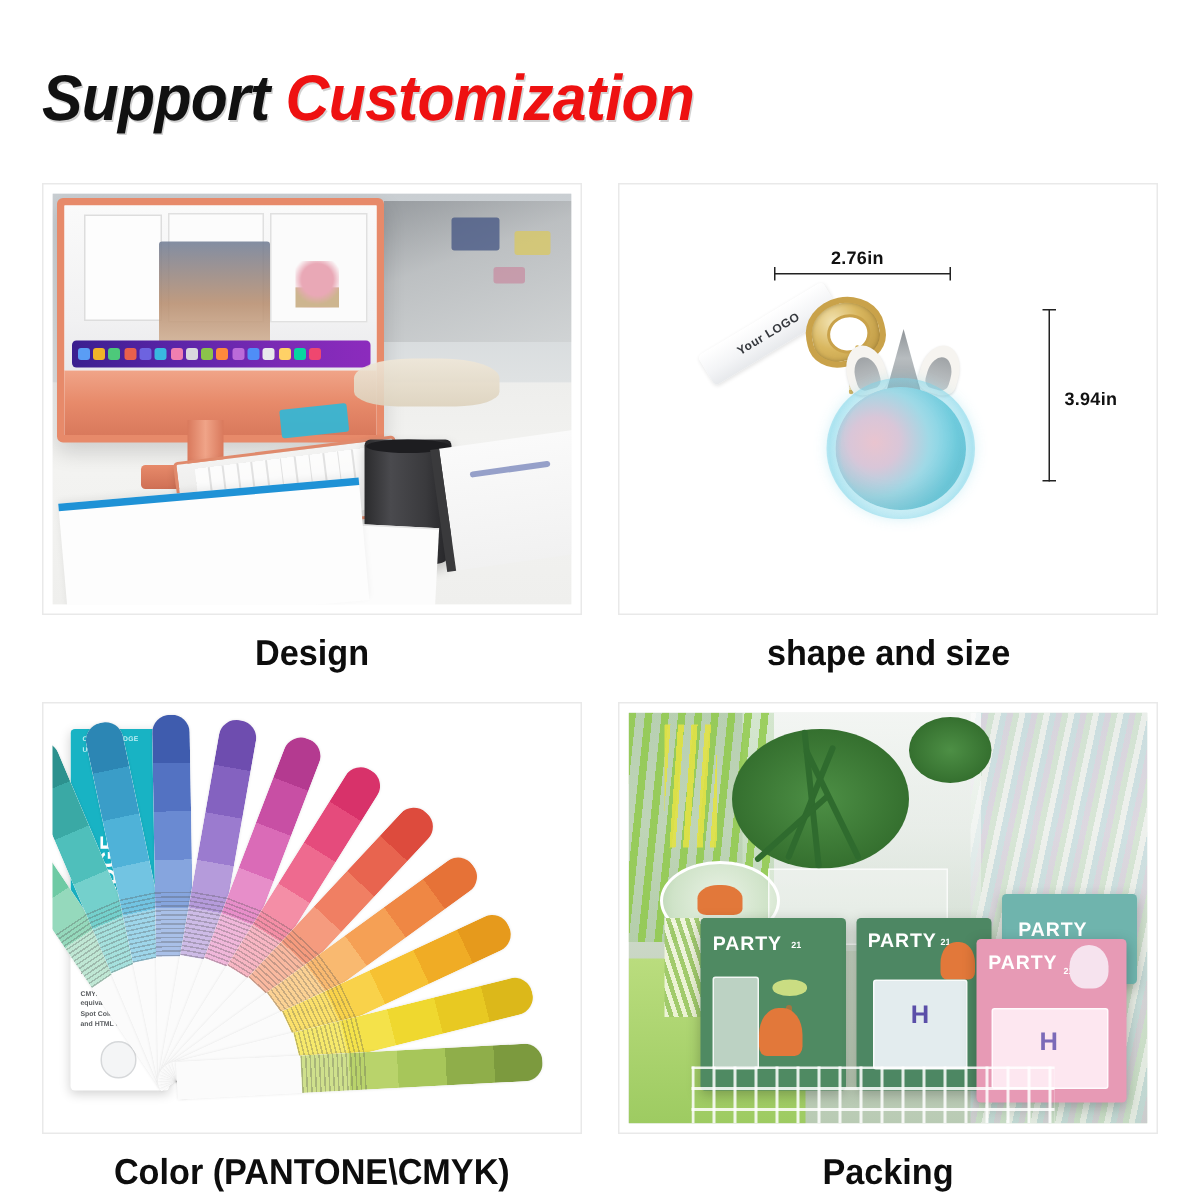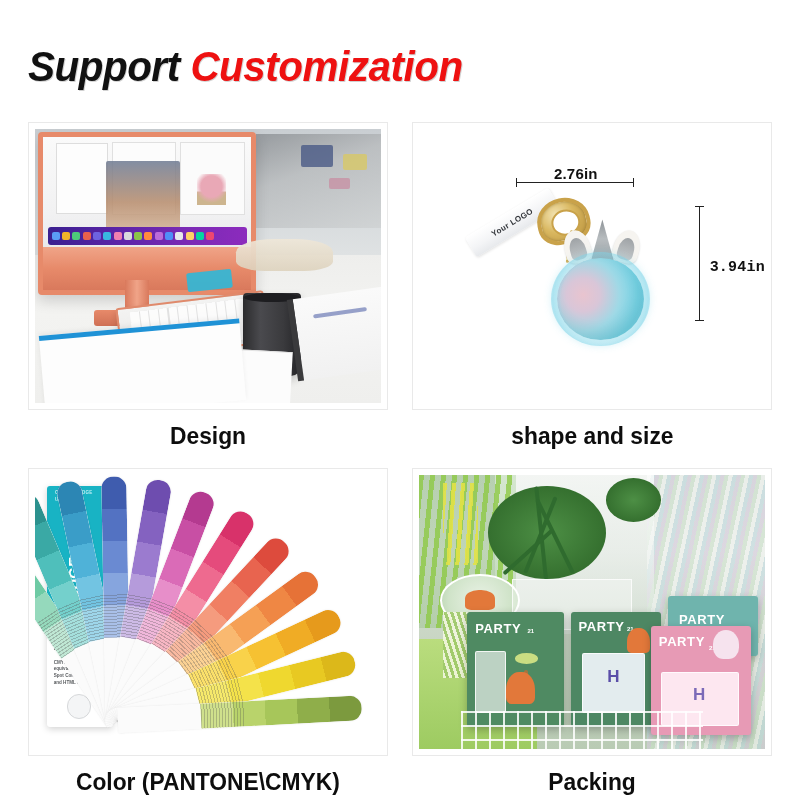--- a/index.html
+++ b/index.html
@@ -240,21 +240,21 @@
   }
   .pd-notebook-scribble {
     position: absolute; left: 20%; top: 22%; width: 60%; height: 4px;
     background: #5566aa; opacity: .6; border-radius: 2px;
   }
 
   
   .kc-stage { position: absolute; inset: 0; background: #ffffff; }
   .dim-label {
     position: absolute;
-    font-size: 15px;
+    font-size: 12px;
     font-weight: bold;
     color: #111111;
     white-space: nowrap;
     letter-spacing: .2px;
   }
   .dim-top-line {
     position: absolute;
     left: 28%; top: 19.5%; width: 34%; height: 1px;
     background: #222222;
   }
@@ -267,21 +267,21 @@
   .dim-right-line {
     position: absolute;
     left: 81%; top: 28%; width: 1px; height: 42%;
     background: #222222;
   }
   .dim-right-line::before, .dim-right-line::after {
     content: ""; position: absolute; left: -4px; width: 9px; height: 1px; background: #222222;
   }
   .dim-right-line::before { top: 0; }
   .dim-right-line::after { bottom: 0; }
-  .dim-right-label { left: 84%; top: 47.5%; font-family: Liberation Mono, monospace; }
+  .dim-right-label { left: 84%; top: 47.5%; }
 
   .kc-clasp {
     position: absolute; left: 34%; top: 25%; width: 13%; height: 14%;
     border: 4px solid #c9a24a;
     border-radius: 50% 50% 40% 40%;
     background: radial-gradient(circle at 35% 30%, #f2e3b2 0%, #d9b75f 45%, #b8913c 100%);
     box-shadow: inset 0 0 3px rgba(0,0,0,.25);
     transform: rotate(-12deg);
   }
   .kc-clasp-inner {

